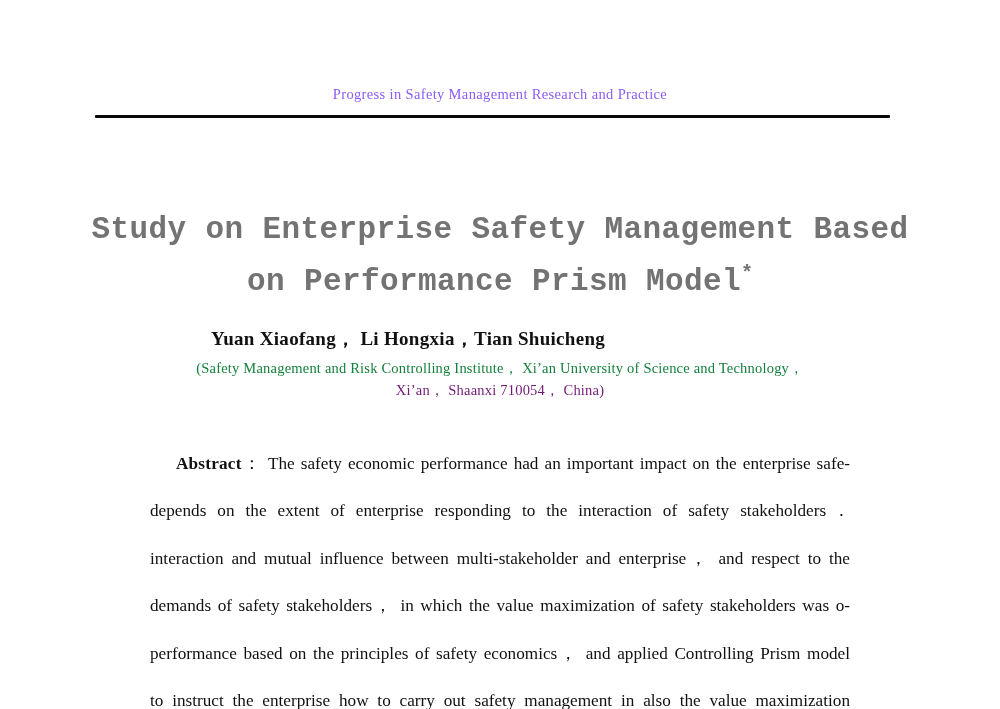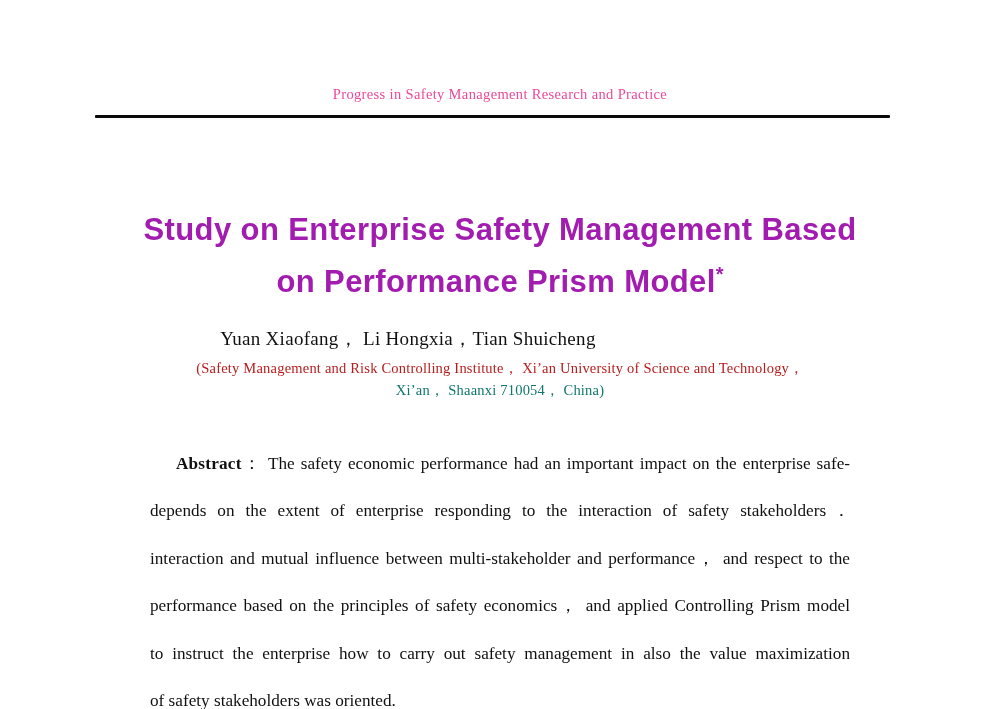--- a/index.html
+++ b/index.html
@@ -27,21 +27,21 @@
   
   .running-head {
     position: absolute;
     top: 86px;
     left: 0;
     width: 1000px;
     text-align: center;
     font-family: "Liberation Serif", "DejaVu Serif", serif;
     font-size: 14.5px;
     letter-spacing: 0.35px;
-    color: #ec4899;
+    color: #8b5cf6;
     white-space: nowrap;
   }
 
   .header-rule {
     position: absolute;
     top: 115px;
     left: 95px;
     width: 795px;
     height: 3px;
     background: #0a0a0a;
@@ -50,26 +50,26 @@
 
   
   .title-block {
     position: absolute;
     top: 208px;
     left: 0;
     width: 1000px;
     text-align: center;
   }
   .title-line {
-    font-family: Liberation Sans, sans-serif;
+    font-family: Liberation Mono, monospace;
     font-weight: bold;
     font-size: 31px;
     line-height: 44px;
     letter-spacing: 0.4px;
-    color: #a21caf;
+    color: #737373;
     white-space: nowrap;
   }
   .title-star {
     font-size: 20px;
     vertical-align: 11px;
     font-weight: bold;
     letter-spacing: 0;
   }
 
   
@@ -77,43 +77,44 @@
     position: absolute;
     top: 326px;
     left: 0;
     width: 816px;
     text-align: center;
     font-size: 19px;
     line-height: 26px;
     letter-spacing: 0.3px;
     color: #111111;
     white-space: nowrap;
+    font-weight: bold;
   }
   .affil {
     position: absolute;
     top: 356px;
     left: 0;
     width: 1000px;
     text-align: center;
     font-size: 14.5px;
     line-height: 25px;
     letter-spacing: 0.2px;
-    color: #b91c1c;
+    color: #15803d;
     white-space: nowrap;
   }
   .affil-line2 {
     position: absolute;
     top: 378px;
     left: 0;
     width: 1000px;
     text-align: center;
     font-size: 14.5px;
     line-height: 25px;
     letter-spacing: 0.2px;
-    color: #0f766e;
+    color: #701a75;
     white-space: nowrap;
   }
 
   
   .abstract {
     position: absolute;
     top: 430px;
     left: 150px;
     width: 700px;
   }
@@ -169,19 +170,20 @@
 
   <div class="affil-line2">Xi’an， Shaanxi 710054， China)</div>
 
   <div class="abstract">
     <div class="abs-line">
       <span class="jt">
         <span class="abs-indent"></span><span class="abs-label">Abstract</span><span>：</span> <span>The safety economic performance had an important impact on the enterprise safe-</span>
       </span>
     </div>
     <div class="abs-line"><span class="jt">depends on the extent of enterprise responding to the interaction of safety stakeholders．</span></div>
-    <div class="abs-line"><span class="jt">interaction and mutual influence between multi-stakeholder and performance， and respect to the</span></div>
+    <div class="abs-line"><span class="jt">interaction and mutual influence between multi-stakeholder and enterprise， and respect to the</span></div>
+    <div class="abs-line"><span class="jt">demands of safety stakeholders， in which the value maximization of safety stakeholders was o-</span></div>
     <div class="abs-line"><span class="jt">performance based on the principles of safety economics， and applied Controlling Prism model</span></div>
     <div class="abs-line"><span class="jt">to instruct the enterprise how to carry out safety management in also the value maximization</span></div>
     <div class="abs-line last"><span class="jt">of safety stakeholders was oriented.</span></div>
   </div>
 
 </div>
 
 </body></html>

